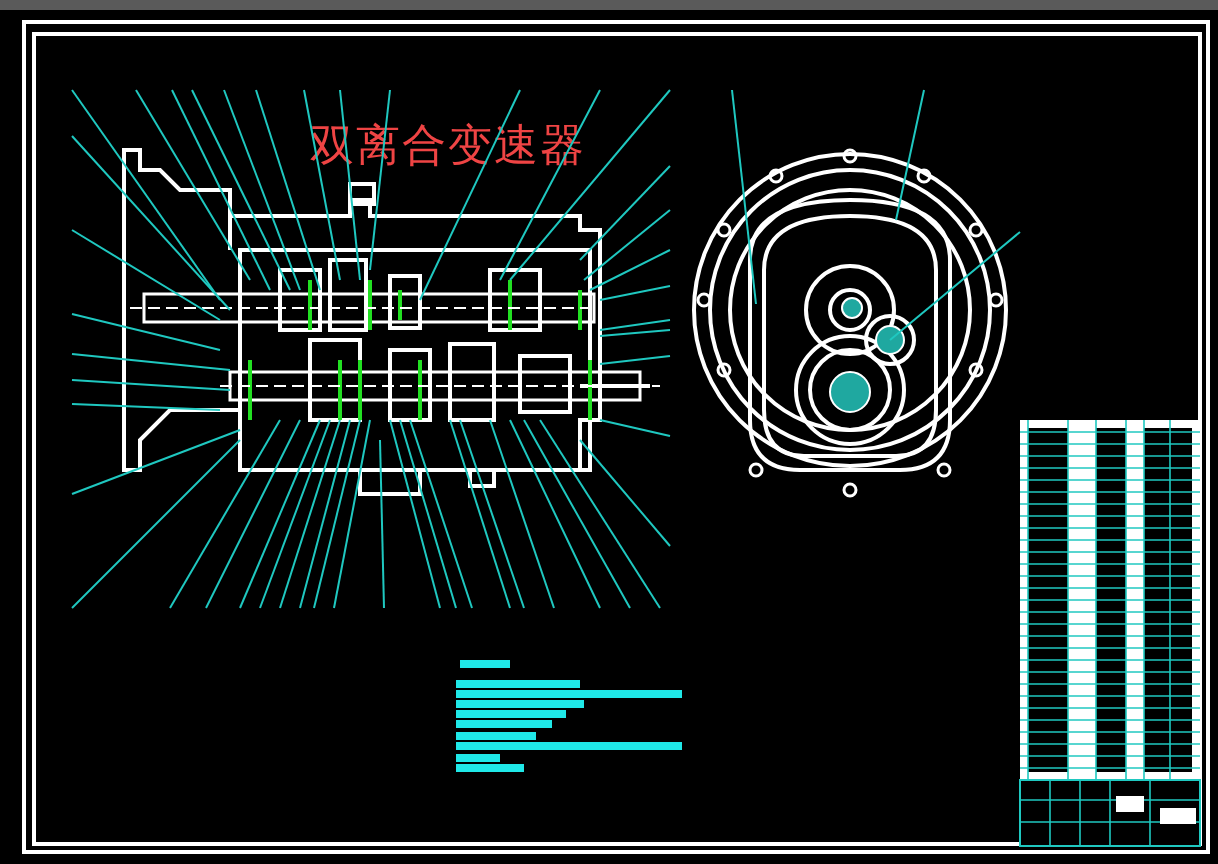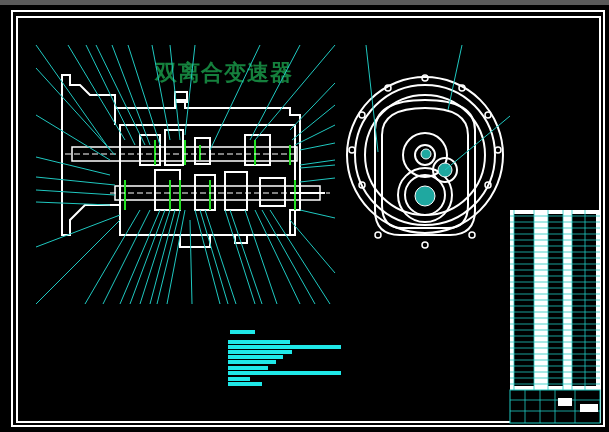--- a/index.html
+++ b/index.html
@@ -1,21 +1,21 @@
 <!DOCTYPE html>
 <html><head>
 <meta charset="utf-8">
 <style>
   html, body { margin:0; padding:0; background:#000; }
   body { width:609px; height:432px; position:relative; overflow:hidden; font-family:"DejaVu Sans", sans-serif; }
   .topbar { position:absolute; left:0; top:0; width:609px; height:5px; background:#5a5a5a; }
   .frame-outer { position:absolute; left:11px; top:10px; width:594px; height:417px; border:2px solid #fff; box-sizing:border-box; }
   .frame-inner { position:absolute; left:16px; top:16px; width:585px; height:407px; border:2px solid #fff; box-sizing:border-box; }
   svg.drawing { position:absolute; left:0; top:0; }
-  .title { position:absolute; left:155px; top:58px; color:#15803d; font-size:22px; letter-spacing:1px; font-family:"DejaVu Sans", sans-serif;font-weight:bold; }
+  .title { position:absolute; left:155px; top:58px; color:#ef4444; font-size:22px; letter-spacing:1px; font-family:"DejaVu Sans", sans-serif; }
 </style>
 </head>
 <body>
 
 <div class="topbar"></div>
 <div class="frame-outer"></div>
 <div class="frame-inner"></div>
 
 <div class="title">双离合变速器</div>
 

